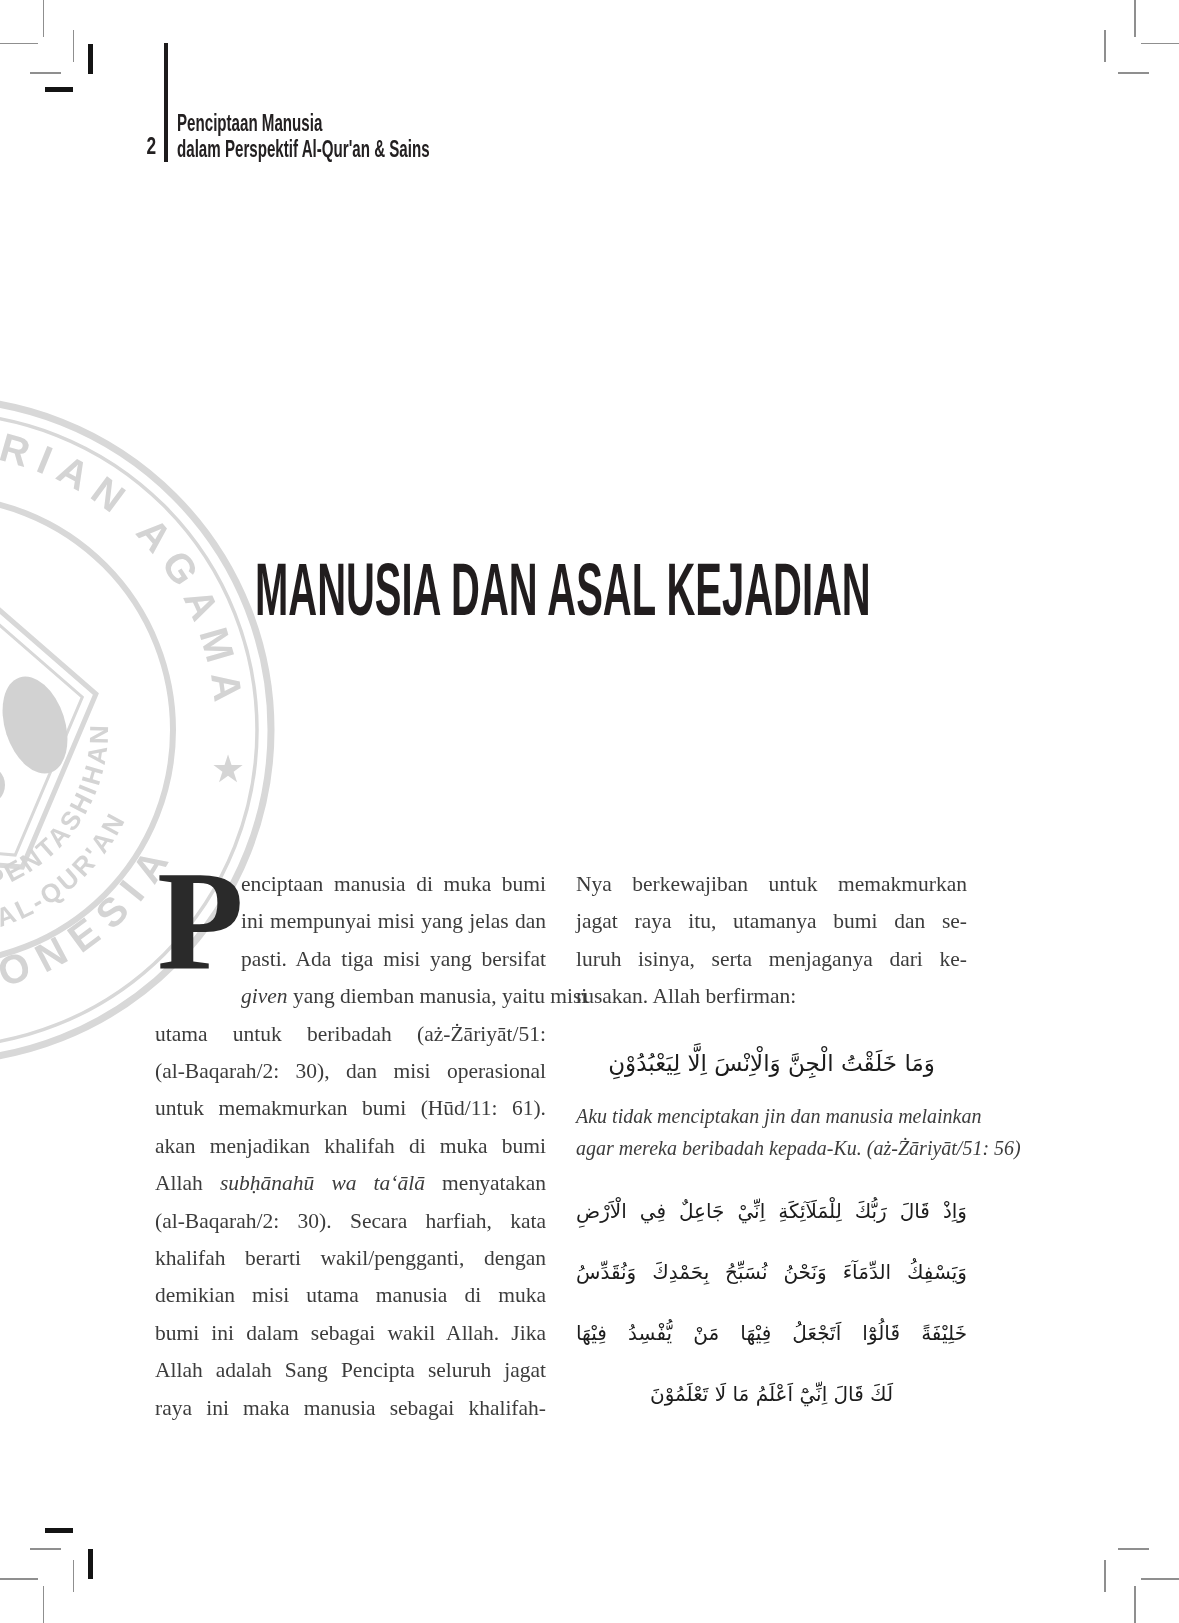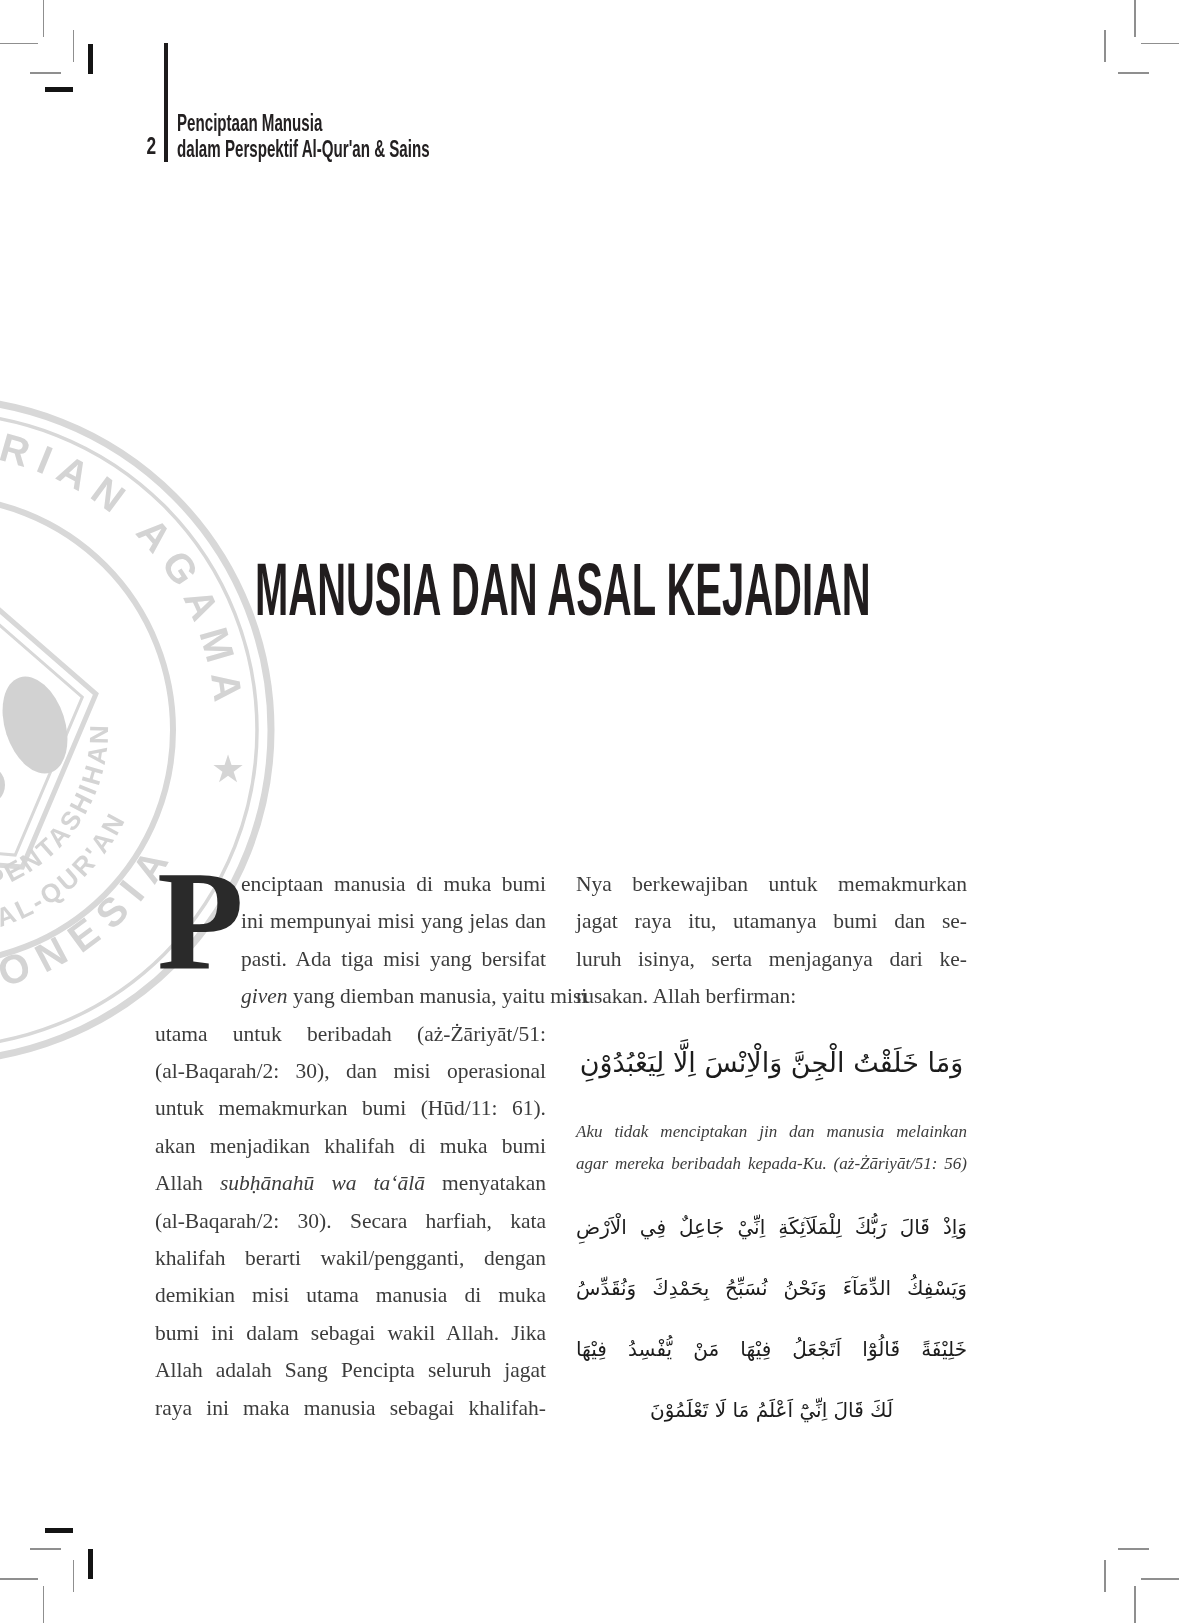--- a/index.html
+++ b/index.html
@@ -43,25 +43,25 @@
   .keep-last-left .jline.last { text-align-last:left; }
   .it { font-style:italic; }
   
   #dropcap {
     float:left; width:78px; height:112px; margin:5px 6px 0 2px;
     font-family:"Liberation Serif",serif; font-weight:700; font-size:142px;
     line-height:100px; color:#2a2a2a;
   }
   
   #verse1 {
-    direction:rtl; font-family:"DejaVu Sans",sans-serif; font-size:27px;
+    direction:rtl; font-family:"DejaVu Sans",sans-serif; font-size:23px;
     color:#1c1c1c; text-align:center; line-height:62px; margin-top:16px;
     white-space:nowrap;
   }
-  #translation { margin-top:22px; font-style:italic; font-size:17px; color:#3c3c3c; }
+  #translation { margin-top:6px; font-style:italic; font-size:20px; color:#3c3c3c; }
   #translation .jline { line-height:32.5px; }
   #verse2 { direction:rtl; font-family:"DejaVu Sans",sans-serif; font-size:20px; color:#1c1c1c; margin-top:16px; }
   #verse2 .jline { line-height:61px; }
   #verse2 .jline.last { text-align:center; text-align-last:center; }
 </style>
 </head>
 <body>
 
 <div id="page">
 

